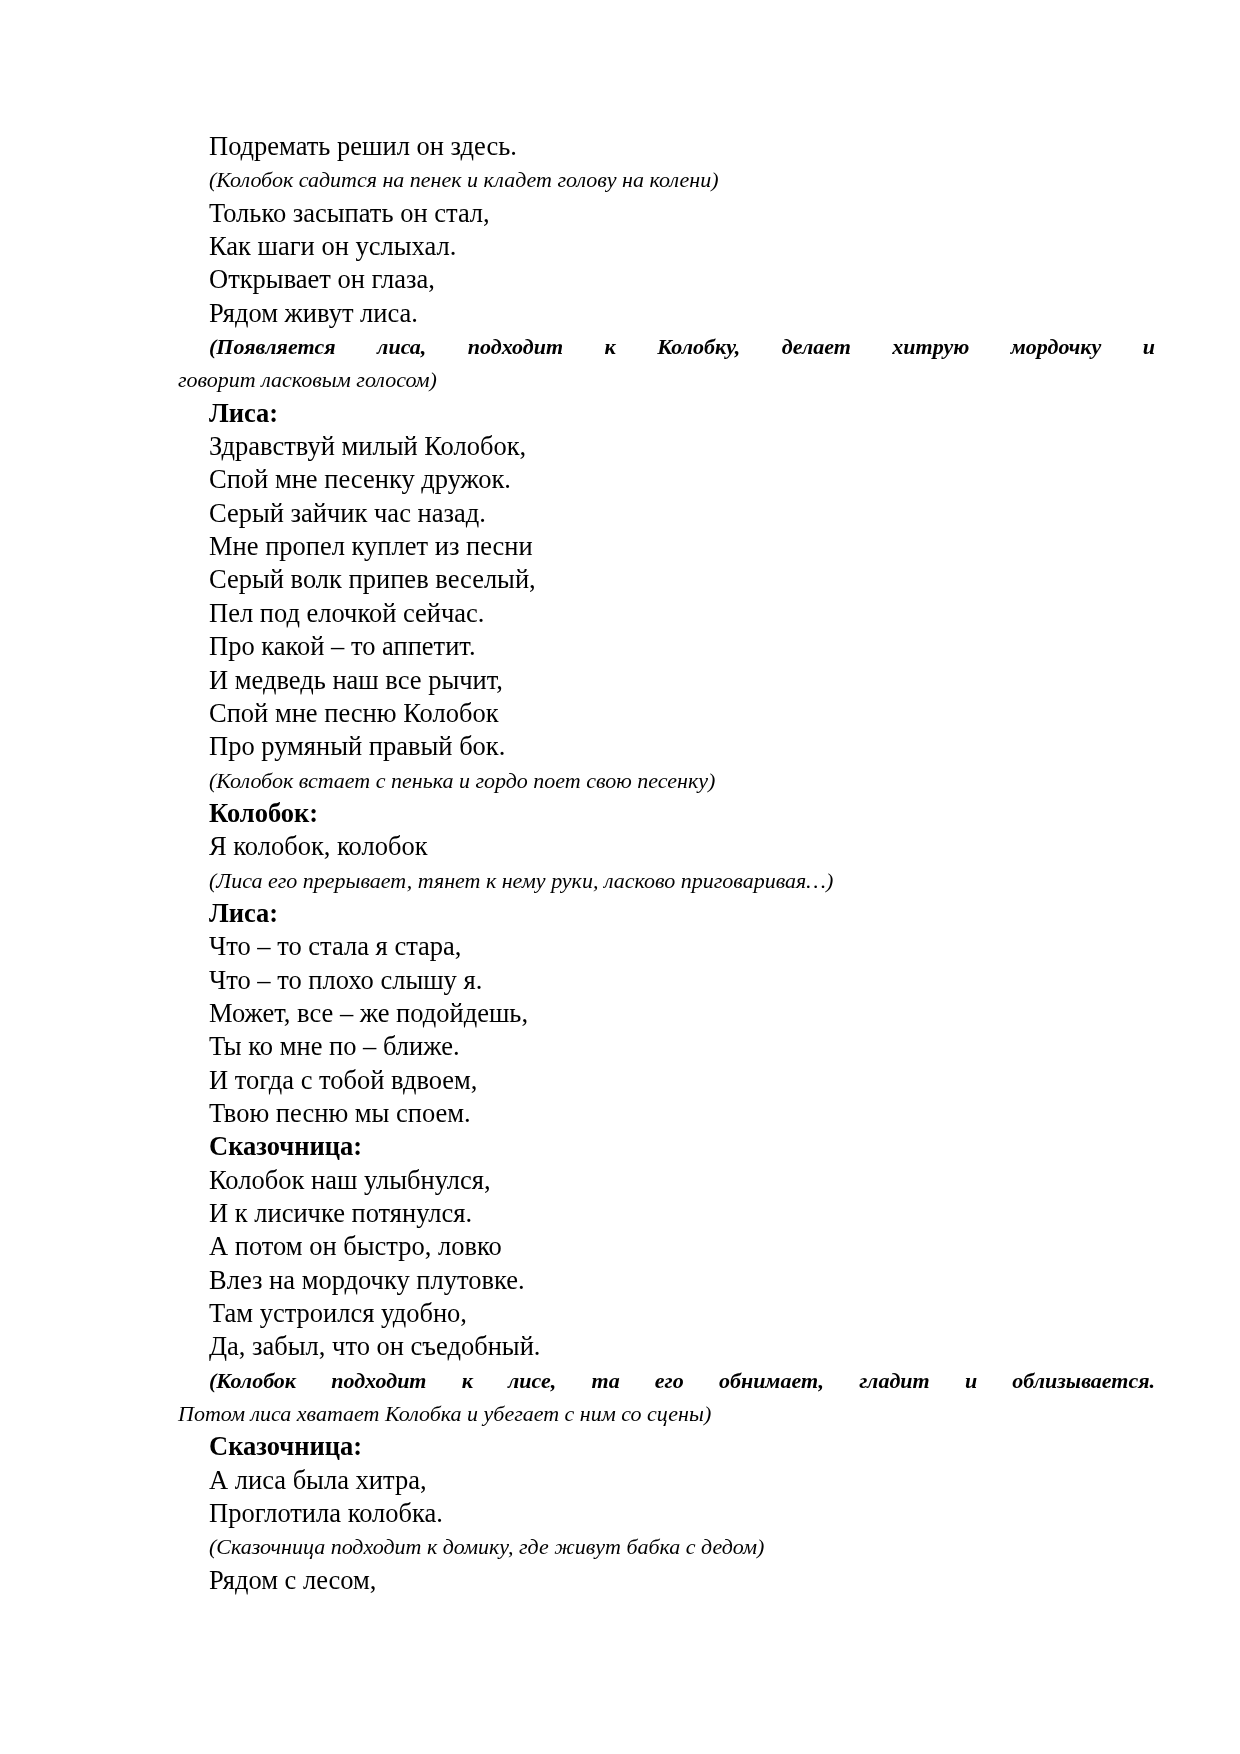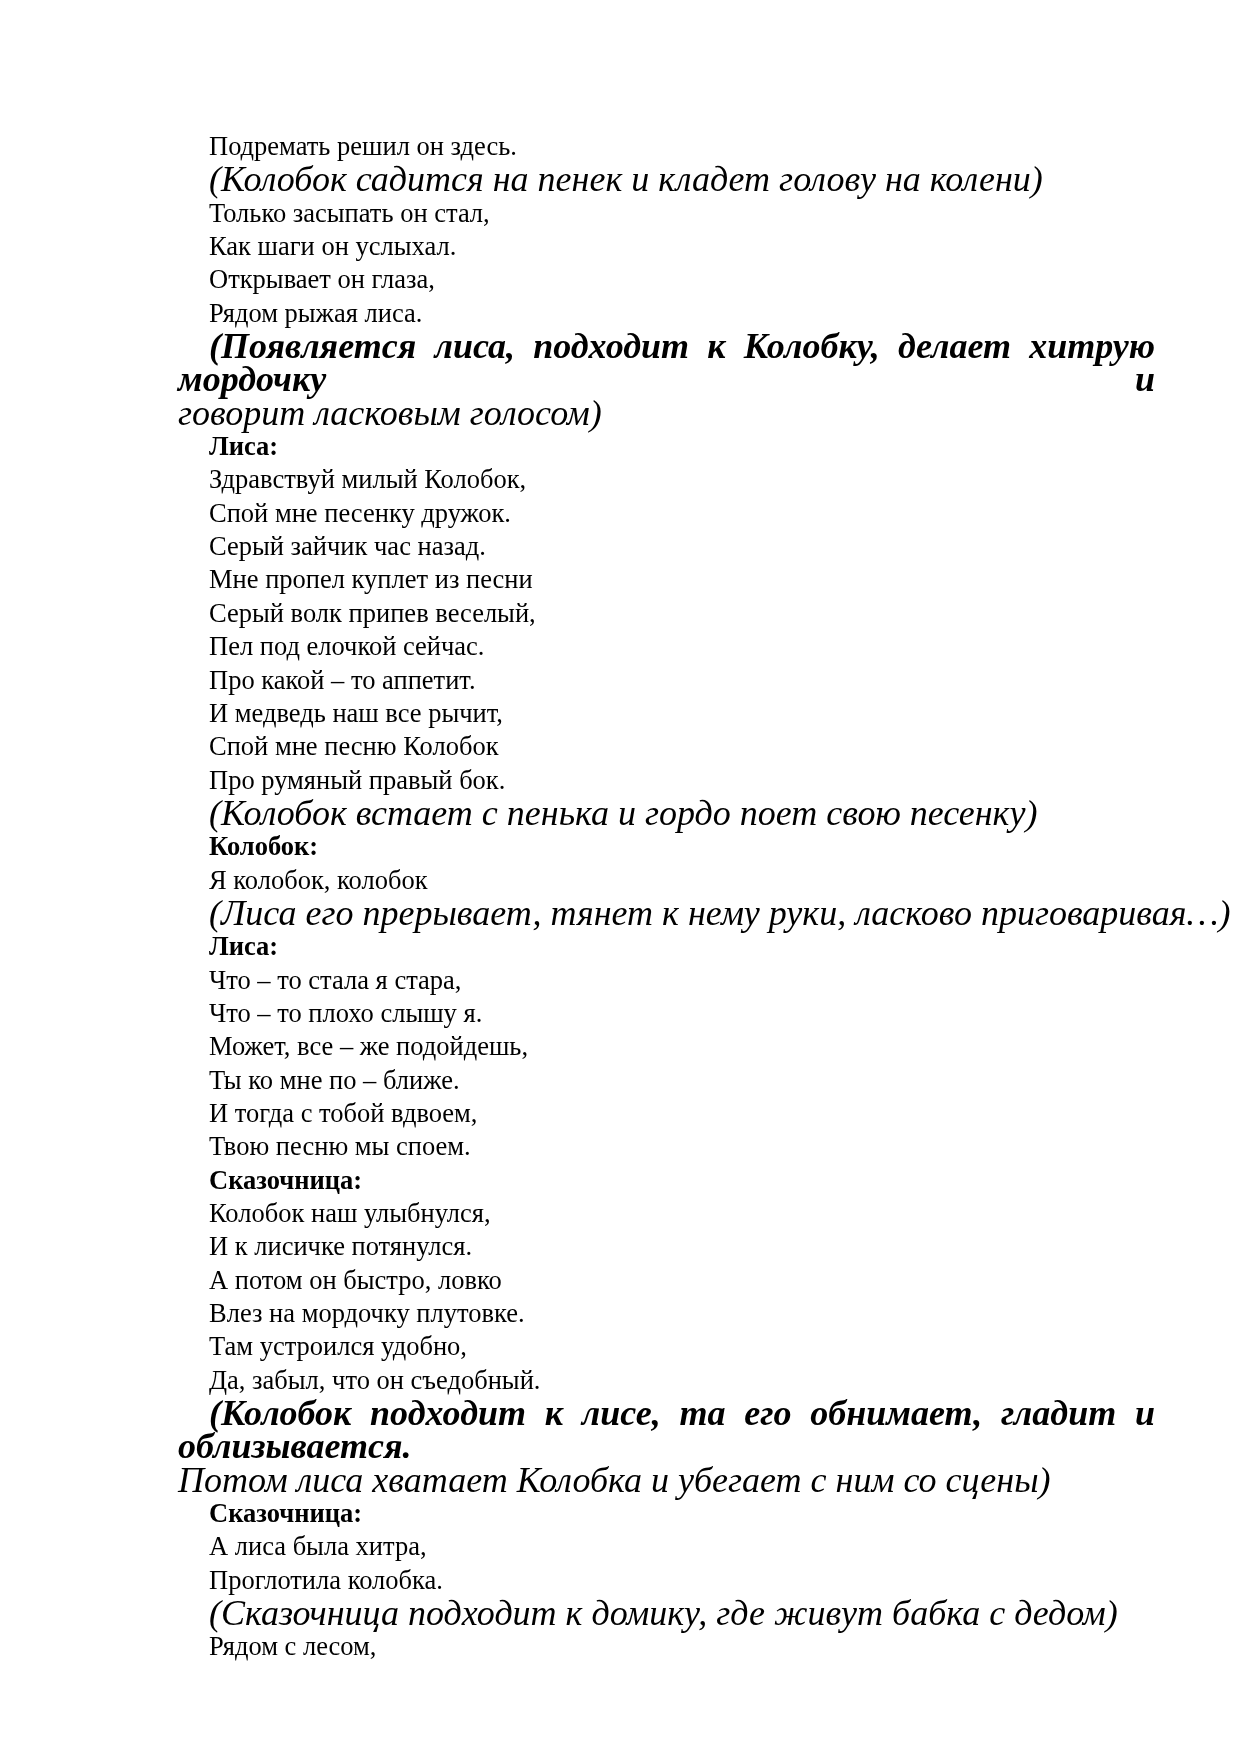--- a/index.html
+++ b/index.html
@@ -26,21 +26,21 @@
       font-size: 26.5px;
       line-height: 33.35px;
       height: 33.35px;
       white-space: nowrap;
       text-indent: 31px;
     }
     .line.speaker {
       font-weight: bold;
     }
     .stage {
-      font-size: 36px;
+      font-size: 22px;
       line-height: 33.35px;
       font-style: italic;
       text-indent: 31px;
     }
     .stage.single {
       white-space: nowrap;
       height: 33.35px;
     }
     .stage.justified {
       text-align: justify;
@@ -62,21 +62,21 @@
   </style>
 </head>
 <body>
 
 <div class="page">
   <div class="line">Подремать решил он здесь.</div>
   <div class="stage single">(Колобок садится на пенек и кладет голову на колени)</div>
   <div class="line">Только засыпать он стал,</div>
   <div class="line">Как шаги он услыхал.</div>
   <div class="line">Открывает он глаза,</div>
-  <div class="line">Рядом рыжая лиса.</div>
+  <div class="line">Рядом живут лиса.</div>
   <div class="stage justified">
     <span class="first">(Появляется лиса, подходит к Колобку, делает хитрую мордочку и</span>
     <span class="rest">говорит ласковым голосом)</span>
   </div>
   <div class="line speaker">Лиса:</div>
   <div class="line">Здравствуй милый Колобок,</div>
   <div class="line">Спой мне песенку дружок.</div>
   <div class="line">Серый зайчик час назад.</div>
   <div class="line">Мне пропел куплет из песни</div>
   <div class="line">Серый волк припев веселый,</div>

